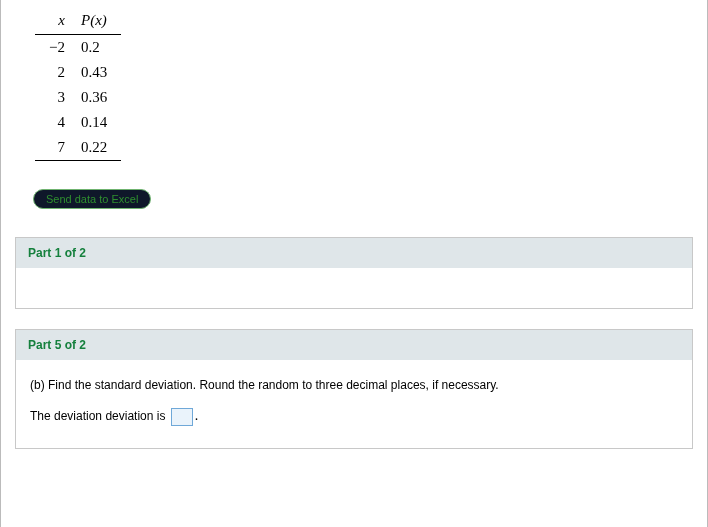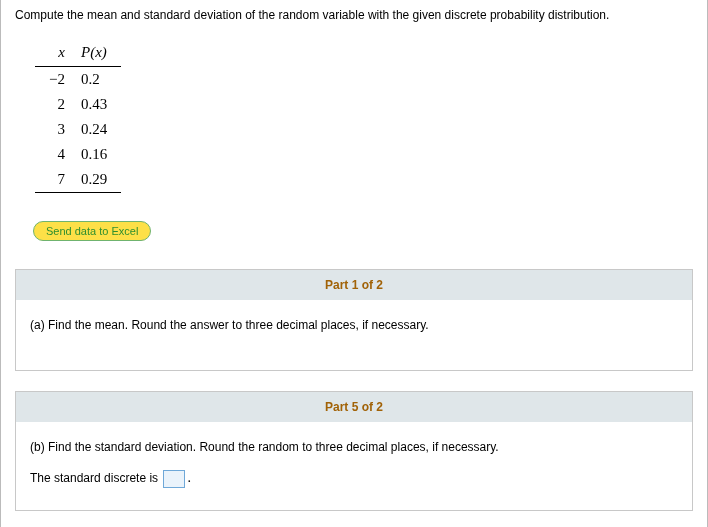--- a/index.html
+++ b/index.html
@@ -48,34 +48,33 @@
   }
   .excel-btn {
     display: inline-block;
     border: 1px solid #6fb36f;
     border-radius: 12px;
     padding: 3px 12px;
     color: #2f8f2f;
     font-size: 11px;
     margin-left: 18px;
     margin-bottom: 28px;
-    background: #fde047;
+    background: #0f172a;
     cursor: pointer;
   }
   .part-box {
     border: 1px solid #c8c8c8;
     margin-bottom: 20px;
   }
   .part-header {
     background: #dfe6e9;
-    padding: 8px 4px;
+    padding: 8px 12px;
     font-size: 12px;
     font-weight: bold;
-    color: #a16207;
-    text-align: center;
+    color: #15803d;
   }
   .part-body {
     padding: 18px 14px 22px 14px;
   }
   .question-line {
     margin-bottom: 16px;
     font-size: 12px;
   }
   .answer-line {
     font-size: 12px;
@@ -92,66 +91,64 @@
   .punct {
     font-family: 'Times New Roman', serif;
     font-size: 14px;
   }
 </style>
 </head>
 <body>
 
 <div class="container">
 
-  <div class="problem-statement">Compute the mean and standard deviation of the random variable with the given discrete probability distribution.</div>
 
   <table class="prob-table">
     <thead>
       <tr class="header-row">
         <th class="col-x">x</th>
         <th class="col-p"><span style="font-style:italic">P(x)</span></th>
       </tr>
     </thead>
     <tbody>
       <tr>
         <td class="col-x">−2</td>
         <td class="col-p">0.2</td>
       </tr>
       <tr>
         <td class="col-x">2</td>
         <td class="col-p">0.43</td>
       </tr>
       <tr>
         <td class="col-x">3</td>
-        <td class="col-p">0.24</td>
+        <td class="col-p">0.36</td>
       </tr>
       <tr>
         <td class="col-x">4</td>
-        <td class="col-p">0.16</td>
+        <td class="col-p">0.14</td>
       </tr>
       <tr>
         <td class="col-x">7</td>
-        <td class="col-p">0.29</td>
+        <td class="col-p">0.22</td>
       </tr>
     </tbody>
   </table>
 
   <div class="excel-btn">Send data to Excel</div>
 
   <div class="part-box">
     <div class="part-header">Part 1 of 2</div>
     <div class="part-body">
-      <div class="question-line">(a) Find the mean. Round the answer to three decimal places, if necessary.</div>
     </div>
   </div>
 
   <div class="part-box">
     <div class="part-header">Part 5 of 2</div>
     <div class="part-body">
       <div class="question-line">(b) Find the standard deviation. Round the random to three decimal places, if necessary.</div>
       <div class="answer-line">
-        <span>The standard discrete is</span>
+        <span>The deviation deviation is</span>
         <span class="input-box"></span><span class="punct">.</span>
       </div>
     </div>
   </div>
 
 </div>
 
 </body></html>

